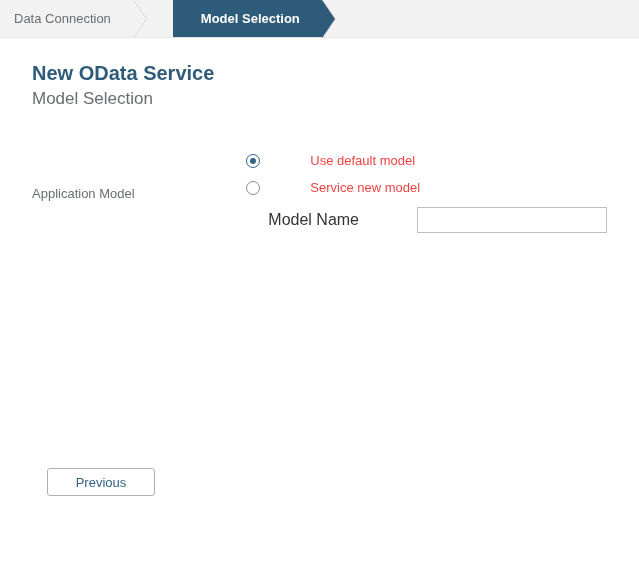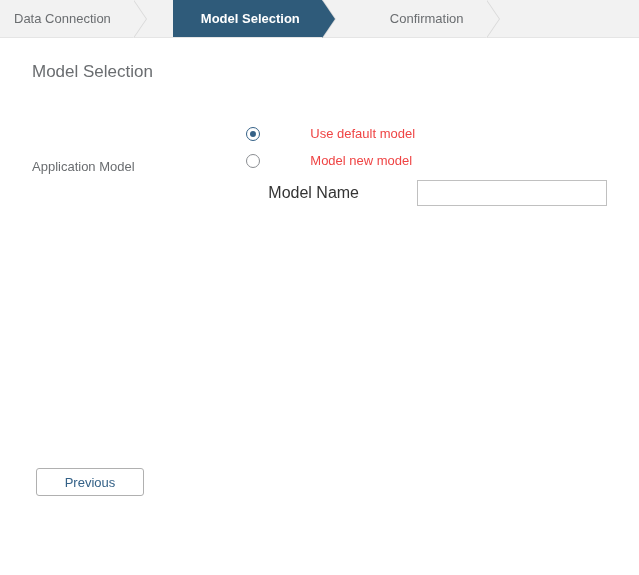--- a/index.html
+++ b/index.html
@@ -130,21 +130,21 @@
       border: 1px solid #c0c0c0;
       padding: 0 6px;
       font-size: 13px;
       color: #333;
       background: #fff;
     }
 
     
     .footer {
       position: absolute;
-      left: 4px; right: 0;
+      left: 15px; right: 0;
       bottom: 12px;
       padding: 0 32px;
       display: flex;
       gap: 14px;
     }
     .btn {
       width: 108px;
       height: 28px;
       border: 1px solid #b0b0b0;
       background: #fff;
@@ -157,43 +157,41 @@
 </head>
 <body>
 
 <div class="steps-bar">
   <div class="step first">
     <span>Data Connection</span>
   </div>
   <div class="step active">
     <span>Model Selection</span>
   </div>
-  <div class="step">
-    <span>Confirmation</span>
-  </div>
 </div>
 
 <div class="content">
 
+  <div class="page-title">New OData Service</div>
   <div class="page-subtitle">Model Selection</div>
 
   <div class="form-row">
     <div class="form-label">Application Model</div>
     <div class="form-controls">
 
       <div class="radio-line">
         <span class="radio-outer">
           <span class="radio-inner"></span>
         </span>
         <span>Use default model</span>
       </div>
 
       <div class="radio-line">
         <span class="radio-outer unchecked"></span>
-        <span>Model new model</span>
+        <span>Service new model</span>
       </div>
 
       <div class="sub-field">
         <span class="sub-field-label">Model Name</span>
         <input type="text" class="text-input" value="" style="">
       </div>
 
     </div>
   </div>
 

